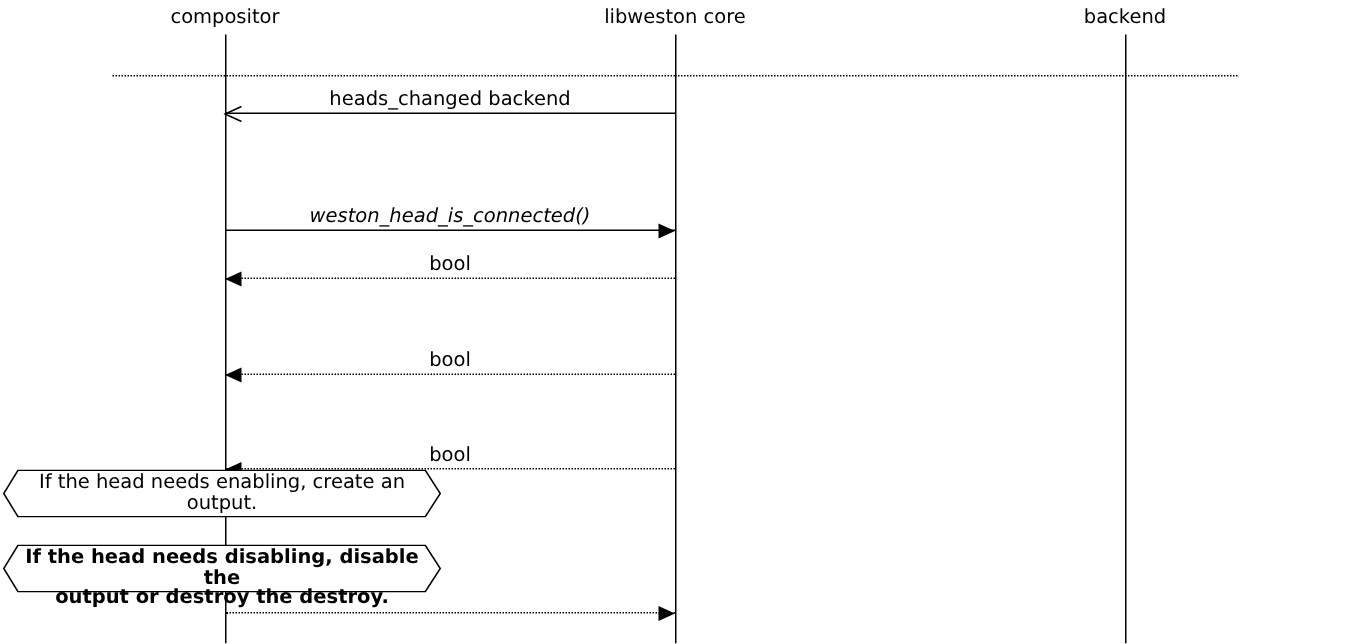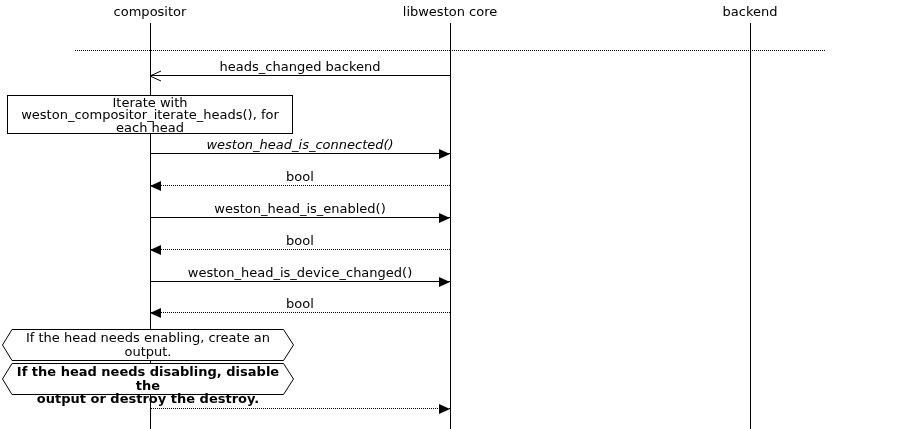--- a/index.html
+++ b/index.html
@@ -139,21 +139,21 @@
   }
 
   
   .hex-note {
     position: absolute;
     left: 2px;
     width: 292px;
     height: 32px;
     z-index: 2;
   }
-  .hex-1 { top: 329px; }
+  .hex-1 { top: 313px; }
   .hex-2 { top: 363px; font-weight: bold; }
   .hex-note svg {
     position: absolute;
     left: 0; top: 0;
   }
   .hex-text {
     position: absolute;
     left: 12px;
     right: 12px;
     top: 2px;
@@ -180,55 +180,40 @@
   </div>
 
   <div class="msg m-callback">
     <div class="msg-label">heads_changed backend</div>
     <div class="msg-line"></div>
     <svg class="arrowhead-left-open" width="13" height="12" viewBox="0 0 13 12">
       <path d="M12 1 L1 6 L12 11" fill="none" stroke="#000" stroke-width="1"></path>
     </svg>
   </div>
 
-  <div class="note-box">
-    <div>Iterate with</div>
-    <div>weston_compositor_iterate_heads(), for</div>
-    <div>each head</div>
-  </div>
 
   <div class="msg m-connected">
     <div class="msg-label">weston_head_is_connected()</div>
     <div class="msg-line"></div>
     <div class="arrowhead-right"></div>
   </div>
 
   <div class="msg m-bool1">
     <div class="msg-label">bool</div>
     <div class="msg-line dotted"></div>
     <div class="arrowhead-left-filled"></div>
   </div>
 
-  <div class="msg m-enabled">
-    <div class="msg-label">weston_head_is_enabled()</div>
-    <div class="msg-line"></div>
-    <div class="arrowhead-right"></div>
-  </div>
 
   <div class="msg m-bool2">
     <div class="msg-label">bool</div>
     <div class="msg-line dotted"></div>
     <div class="arrowhead-left-filled"></div>
   </div>
 
-  <div class="msg m-devchanged">
-    <div class="msg-label">weston_head_is_device_changed()</div>
-    <div class="msg-line"></div>
-    <div class="arrowhead-right"></div>
-  </div>
 
   <div class="msg m-bool3">
     <div class="msg-label">bool</div>
     <div class="msg-line dotted"></div>
     <div class="arrowhead-left-filled"></div>
   </div>
 
   <div class="hex-note hex-1">
     <svg width="292" height="32" viewBox="0 0 292 32">
       <polygon points="10,0.5 281.5,0.5 291.5,16 281.5,31.5 10,31.5 0.5,16" fill="#ffffff" stroke="#000000" stroke-width="1"></polygon>

